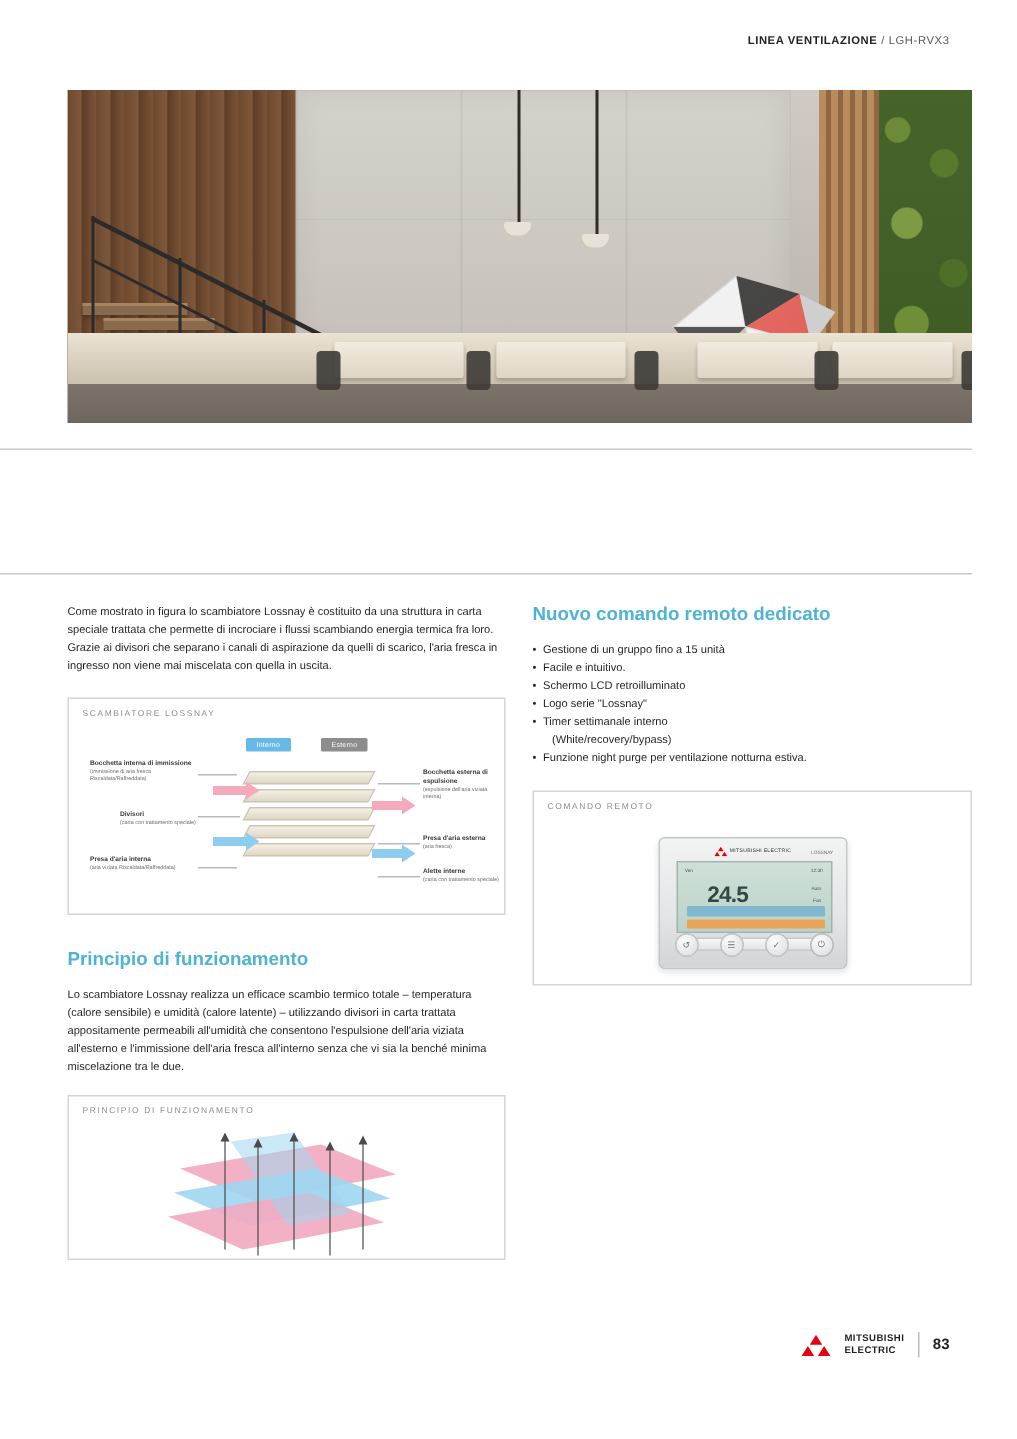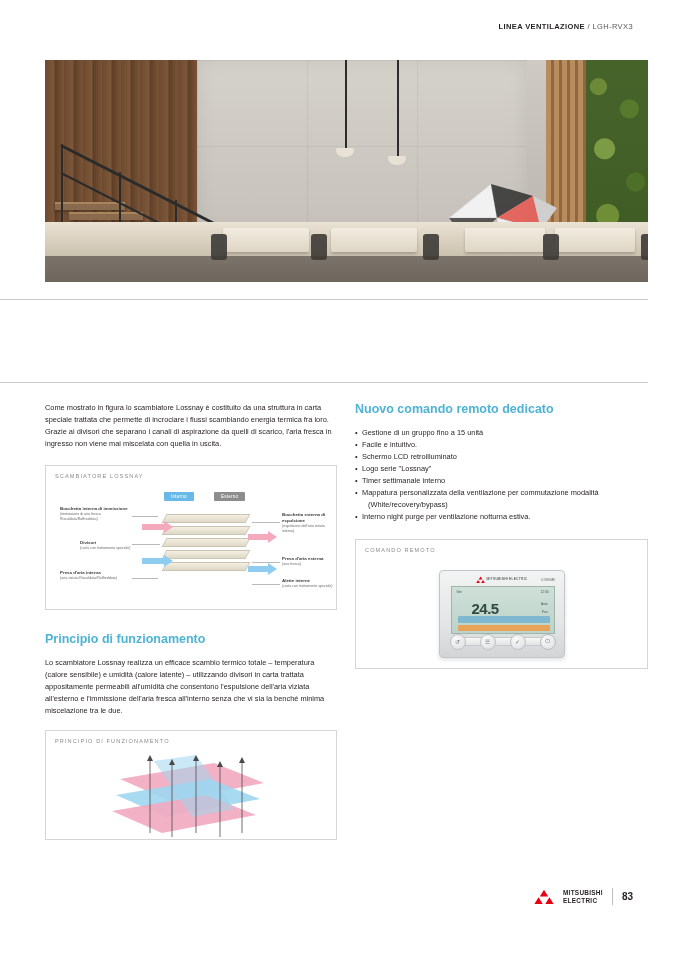--- a/index.html
+++ b/index.html
@@ -442,23 +442,22 @@
   <h2 class="sec">
     <span class="l2">Nuovo comando remoto dedicato</span>
   </h2>
 
   <ul class="feat">
     <li>Gestione di un gruppo fino a 15 unità</li>
     <li>Facile e intuitivo.</li>
     <li>Schermo LCD retroilluminato</li>
     <li>Logo serie "Lossnay"</li>
     <li>Timer settimanale interno</li>
-    <li>Mappatura personalizzata della ventilazione per commutazione modalità</li>
     <li class="indent">(White/recovery/bypass)</li>
-    <li>Interno night purge per ventilazione notturna estiva.</li>
+    <li>Funzione night purge per ventilazione notturna estiva.</li>
   </ul>
 
   <div class="figbox fig-remote">
     <div class="figcap">COMANDO REMOTO</div>
 
     <div class="remote">
       <div class="logo">
         <svg class="mlogo" viewBox="0 0 24 18">
           <polygon points="12,1 17,9 7,9" fill="#e60012"></polygon>
           <polygon points="5.5,10 10.5,18 0.5,18" fill="#e60012"></polygon>

